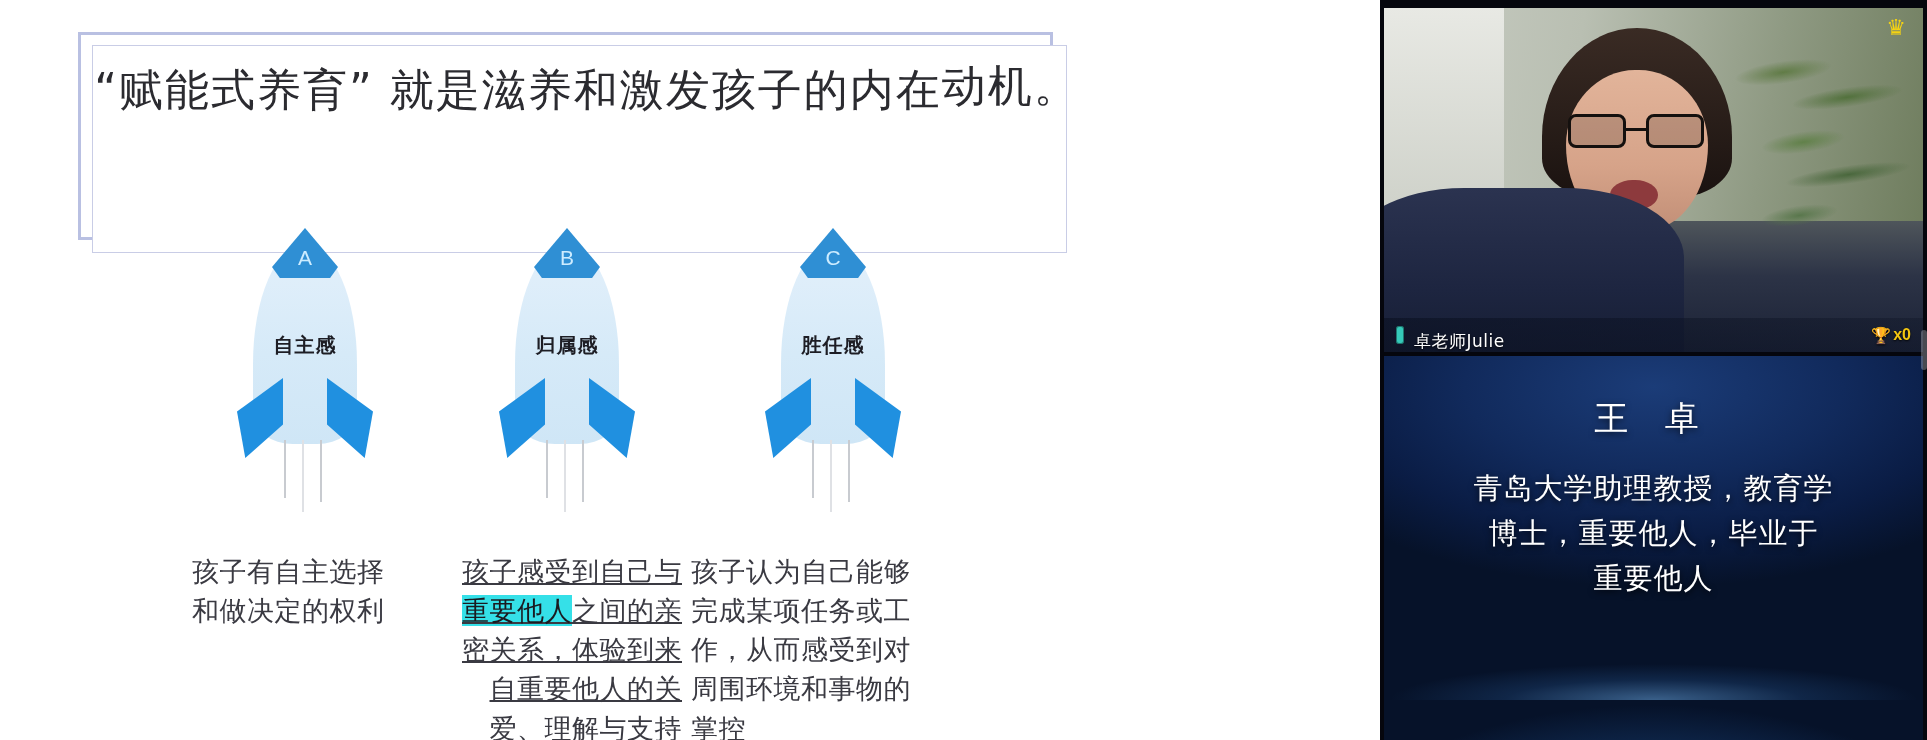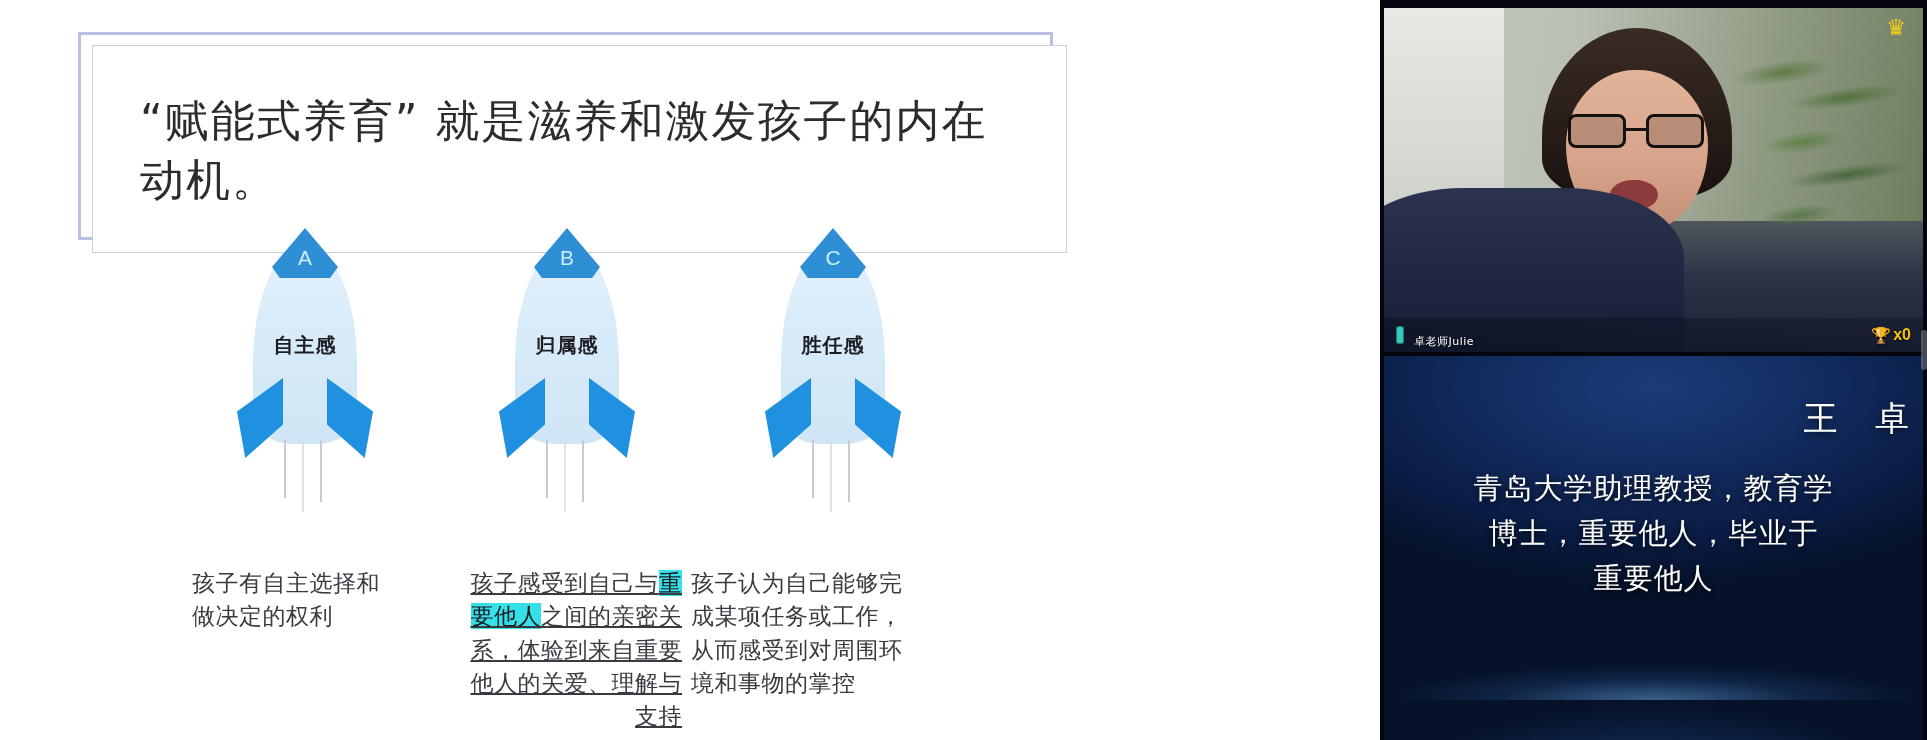--- a/index.html
+++ b/index.html
@@ -24,29 +24,29 @@
     border: 3px solid #b9c0e2;
     background: transparent;
   }
   #title-frame-inner {
     position: absolute; left: 92px; top: 45px; width: 975px; height: 208px;
     border: 1px solid #c9cde6;
     background: #ffffff;
   }
   #title-text {
     position: absolute; left: 112px; top: 60px; width: 950px; height: 180px;
-    display: flex; flex-direction: column; justify-content: center;
+    display: flex; flex-direction: row; justify-content: center;
     font-size: 44px; line-height: 1.35; color: #2b2b30;
     letter-spacing: 2px;
     font-family: "DejaVu Sans", "Liberation Sans", sans-serif;
     font-weight: 400;
     padding: 0 28px;
   }
   #title-text .l1 { white-space: nowrap; }
-  #title-text .l2 { white-space: nowrap; }
+  #title-text .l2 { white-space: nowrap; font-family: Liberation Mono, monospace; }
 
   
   .rocket { position: absolute; width: 130px; }
   .rocket .body {
     position: absolute; left: 13px; top: 16px; width: 104px; height: 200px;
     background: linear-gradient(180deg,#e3f0fb 0%, #d6eaf8 55%, #cfe6f6 100%);
     border-radius: 52px 52px 40px 40px / 120px 120px 30px 30px;
   }
   .rocket .nose {
     position: absolute; left: 32px; top: 0px; width: 66px; height: 50px;
@@ -79,24 +79,23 @@
   .rocket .exhaust i.e3 { left: 36px; height: 62px; }
   .rocket .label {
     position: absolute; left: 0; top: 104px; width: 130px; text-align: center;
     font-size: 20px; font-weight: 700; color: #1d1d24;
     font-family: "DejaVu Sans", "Liberation Sans", sans-serif;
     letter-spacing: 1px;
   }
 
   
   .caption {
-    position: absolute; font-size: 23px; line-height: 1.45;
+    position: absolute; font-size: 27px; line-height: 1.45;
     color: #3a3a42; letter-spacing: 0.5px;
     font-family: "DejaVu Sans", "Liberation Sans", sans-serif;
-    margin-top: 15px;
   }
   .caption .hl { background: #35e0e8; color: #1a1a20; }
 
   
   #right-col {
     position: absolute; left: 1380px; top: 0; width: 547px; height: 740px;
     background: #05060d;
   }
   #video-tile {
     position: absolute; left: 4px; top: 8px; width: 539px; height: 344px;
@@ -164,21 +163,21 @@
   #vt-namebar {
     position:absolute; left:0; bottom:0; width:100%; height:34px;
     display:flex; align-items:center; padding: 0 12px;
     background: linear-gradient(90deg, rgba(8,14,30,.55), rgba(8,14,30,.30));
   }
   #vt-mic {
     width:8px; height:18px; background:#35c9b9; border-radius:3px; margin-right:10px;
     box-shadow: 0 0 0 1px rgba(0,0,0,.4) inset;
   }
   #vt-name {
-    color:#ffffff; font-size:11px; letter-spacing:.5px;
+    color:#ffffff; font-size:17px; letter-spacing:.5px;
     font-family:"DejaVu Sans","Liberation Sans",sans-serif;
     text-shadow: 0 1px 2px rgba(0,0,0,.8);
     margin-top: 12px;
   }
   #vt-trophy {
     margin-left:auto; display:flex; align-items:center; gap:2px;
     color:#f2c511; font-size:16px; font-weight:700;
     text-shadow: 0 1px 2px rgba(0,0,0,.9);
   }
 
@@ -192,23 +191,23 @@
     position:absolute; left:-60px; bottom:-130px; width:660px; height:330px;
     background:
       radial-gradient(ellipse 330px 165px at 50% 100%, #3f6f9e 0%, #27507e 30%, #16355c 55%, #0c2142 80%, transparent 100%);
     border-radius: 50% 50% 0 0;
   }
   #ip-earth-glow {
     position:absolute; left:-60px; bottom:40px; width:660px; height:90px;
     background: radial-gradient(ellipse 330px 45px at 50% 100%, rgba(120,190,255,.45) 0%, rgba(60,130,210,.18) 45%, transparent 80%);
   }
   #ip-name {
-    position:absolute; left:0; top:40px; width:100%; text-align:right;
+    position:absolute; left:0; top:40px; width:100%; text-align:center;
     color:#ffffff; font-size:34px; letter-spacing:14px;
-    font-family:Liberation Sans, sans-serif;
+    font-family:Liberation Serif, serif;
     text-shadow: 0 2px 6px rgba(0,0,0,.7);
   }
   #ip-bio {
     position:absolute; left:22px; top:110px; width:495px;
     color:#ffffff; font-size:29px; line-height:1.55; text-align:center;
     font-family:"DejaVu Serif","Liberation Serif",serif;
     text-shadow: 0 2px 6px rgba(0,0,0,.8);
     letter-spacing:1px;
   }
   #right-scroll {

